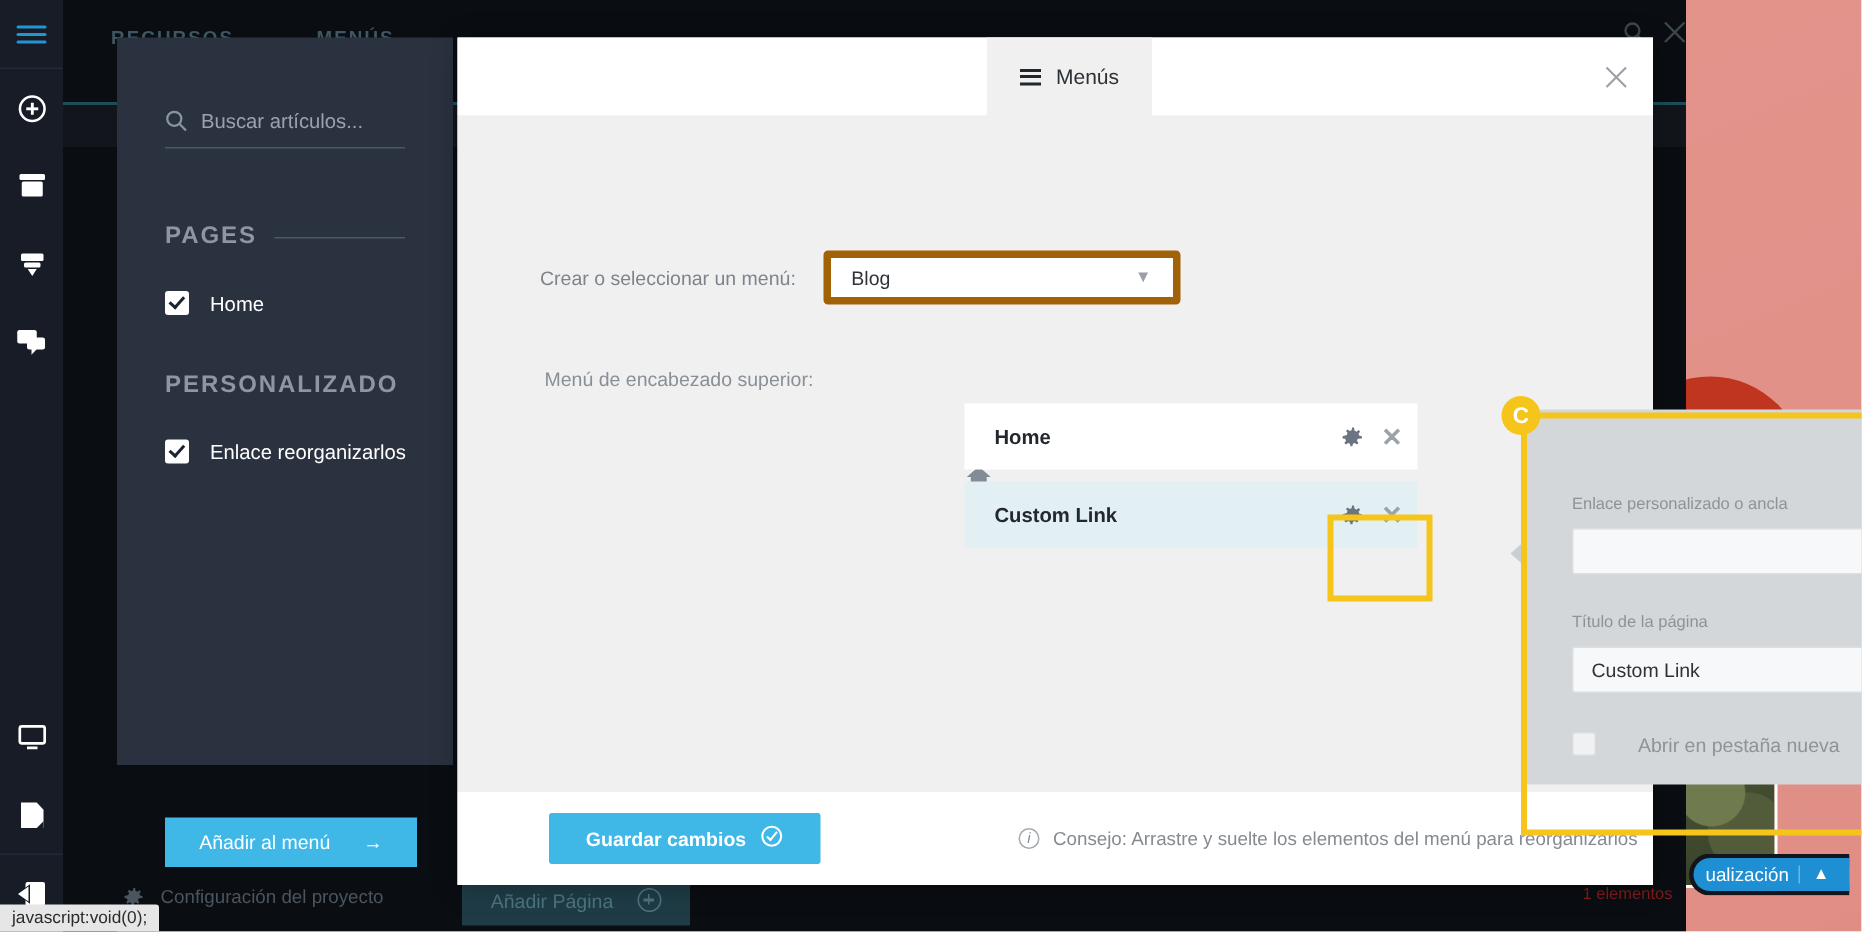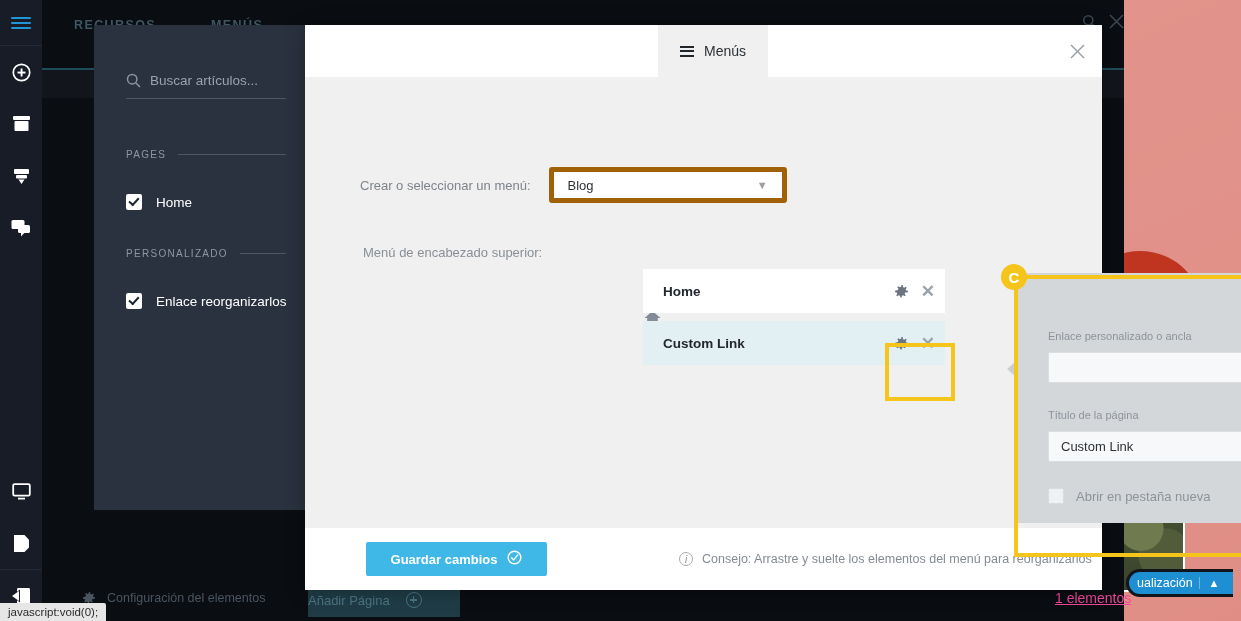--- a/index.html
+++ b/index.html
@@ -92,35 +92,35 @@
     position: absolute; left: 42px; top: 98px; width: 1082px; height: 523px;
     background: #0a0d11;
   }
   #bg-left-dark {
     position: absolute; left: 42px; top: 0px; width: 36px; height: 621px;
     background: #0a0d11;
   }
   #bg-addpage {
     position: absolute; left: 308px; top: 583px; width: 152px; height: 34px;
     background: #1f3c46; color: #4d7482;
-    display: flex; align-items: center; 
+    display: flex; align-items: center; justify-content: center;
     font-size: 13px; gap: 16px;
   }
   #bg-addpage .pluscircle {
     width: 16px; height: 16px; border-radius: 50%;
     border: 1.6px solid #4d7482; position: relative;
   }
   #bg-addpage .pluscircle:before, #bg-addpage .pluscircle:after {
     content: ""; position: absolute; background: #4d7482;
   }
   #bg-addpage .pluscircle:before { left: 3px; top: 6px; width: 7px; height: 1.6px; }
   #bg-addpage .pluscircle:after { left: 6px; top: 3px; width: 1.6px; height: 7px; }
   #bg-elementcount {
     position: absolute; left: 1055px; top: 590px;
-    font-size: 14px; color: #ec4899; text-decoration: underline;
+    font-size: 11px; color: #7f1d1d;
   }
   #bg-topright-icons {
     position: absolute; right: 117px; top: 14px;
     display: flex; gap: 12px; align-items: center; color: #3c4752;
   }
 
   
   #icon-rail {
     position: absolute; left: 0; top: 0; width: 42px; height: 621px;
     background: #171c26;
@@ -136,42 +136,42 @@
   }
   .rail-icon {
     height: 52px; display: flex; align-items: center; justify-content: center;
     color: #ffffff;
   }
   #rail-lower { position: absolute; bottom: 0; left: 0; width: 42px; }
   #rail-logout { border-top: 1px solid #232936; }
 
   
   #pages-panel {
-    position: absolute; left: 94px; top: 25px; width: 224px; height: 485px;
+    position: absolute; left: 78px; top: 25px; width: 224px; height: 485px;
     background: #2a323f;
     z-index: 45;
   }
   #search-row {
     position: absolute; left: 32px; top: 48px; width: 160px;
     display: flex; align-items: center; gap: 9px;
     border-bottom: 1px solid #4d5765; padding-bottom: 10px;
   }
   #search-row .search-glass { color: #8b94a1; display: flex; }
   #search-input {
     background: transparent; border: none; outline: none;
     color: #c2c8d0; font-size: 13.5px; font-family: "Liberation Sans", sans-serif;
     width: 130px;
   }
   #search-input::placeholder { color: #9aa2ad; }
   .section-head {
     position: absolute; left: 32px; display: flex; align-items: center; gap: 12px;
     width: 160px;
   }
   .section-head .txt {
-    font-size: 10px; letter-spacing: 1.3px; color: #8e96a2; font-weight: normal;
+    font-size: 16px; letter-spacing: 1.3px; color: #8e96a2; font-weight: bold;
     white-space: nowrap;
   }
   .section-head .rule { flex: 1; height: 1px; background: #4d5765; }
   #sec-pages { top: 124px; }
   #sec-custom { top: 223px; }
   .page-row {
     position: absolute; left: 32px; display: flex; align-items: center; gap: 14px;
   }
   #row-home { top: 169px; }
   #row-custom { top: 268px; }
@@ -280,21 +280,21 @@
   .pop-field {
     position: absolute; left: 33px; width: 265px; height: 31px;
     background: #f7f8f9; border: 1px solid #dcdfe2; border-radius: 2px;
     display: flex; align-items: center; padding: 0 12px;
     font-size: 13px; color: #2e3338;
   }
   #pop-field-1 { top: 79px; }
   #pop-field-2 { top: 158px; }
   #pop-check-row {
     position: absolute; left: 33px; top: 215px;
-    display: flex; align-items: center; gap: 12px;
+    display: flex; align-items: center; gap: 28px;
   }
   #pop-check-box {
     width: 16px; height: 16px; background: #f0f1f2; border: 1px solid #dadde0;
     border-radius: 2px;
   }
   #pop-check-row .lbl { font-size: 13px; color: #8d9399; }
 
   
   #annot-box-c {
     position: absolute; left: 709px; top: 198px; width: 372px; height: 282px;
@@ -462,29 +462,33 @@
 
   <div class="section-head" id="sec-custom">
     <span class="txt">PERSONALIZADO</span>
     <span class="rule"></span>
   </div>
   <div class="page-row" id="row-custom">
     <span class="cb"></span>
     <span class="lbl">Enlace reorganizarlos</span>
   </div>
 
+  <button id="add-to-menu-btn">
+    <span>Añadir al menú</span>
+    <span>→</span>
+  </button>
 </div>
 
 <div id="project-settings">
   <span class="gear-wrap">
     <svg width="14" height="14" viewBox="0 0 14 14" fill="currentColor">
       <path d="M7 4.4a2.6 2.6 0 100 5.2 2.6 2.6 0 000-5.2zm6 3.3V6.3l-1.6-.3a4.6 4.6 0 00-.5-1.2l1-1.3-1-1-1.3 1a4.6 4.6 0 00-1.2-.5L8.1 1H6.9l-.3 1.6a4.6 4.6 0 00-1.2.5l-1.3-1-1 1 1 1.3a4.6 4.6 0 00-.5 1.2L1 6.3v1.4l1.6.3c.1.4.3.8.5 1.2l-1 1.3 1 1 1.3-1c.4.2.8.4 1.2.5l.3 1.6h1.2l.3-1.6c.4-.1.8-.3 1.2-.5l1.3 1 1-1-1-1.3c.2-.4.4-.8.5-1.2L13 7.7z"></path>
     </svg>
   </span>
-  <span>Configuración del elementos</span>
+  <span>Configuración del proyecto</span>
 </div>
 
 <div id="modal">
   <div id="modal-header">
     <div id="modal-tab">
       <span class="ham">
           <i></i>
           <i></i>
           <i></i>
         </span>

